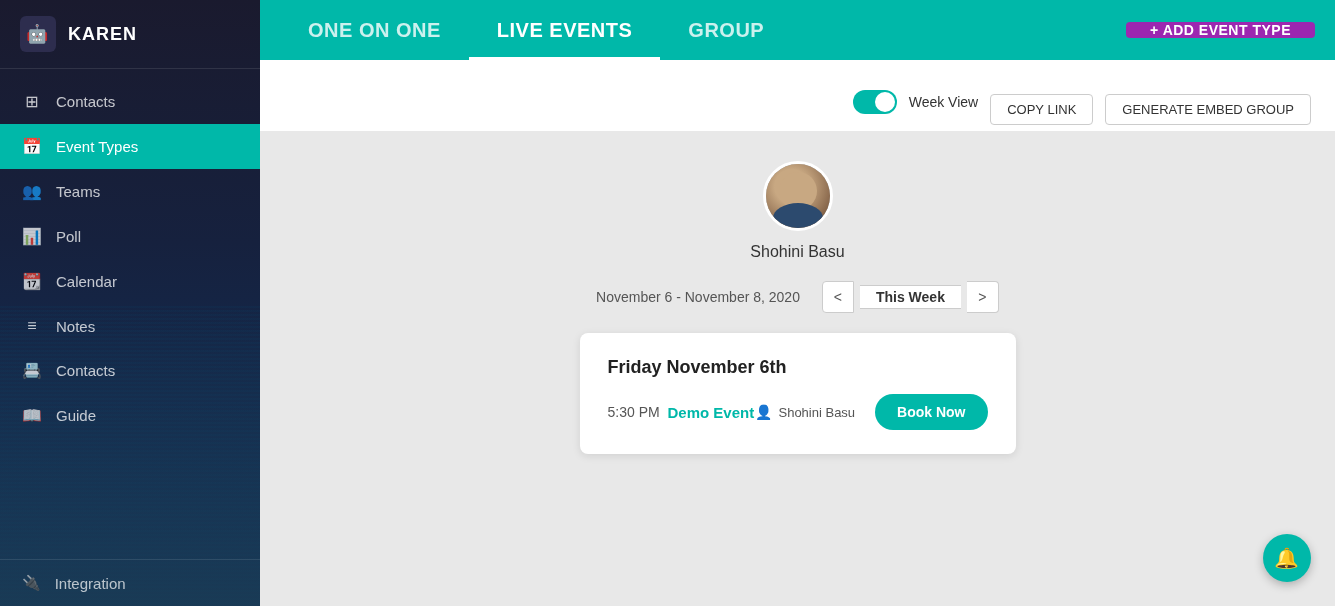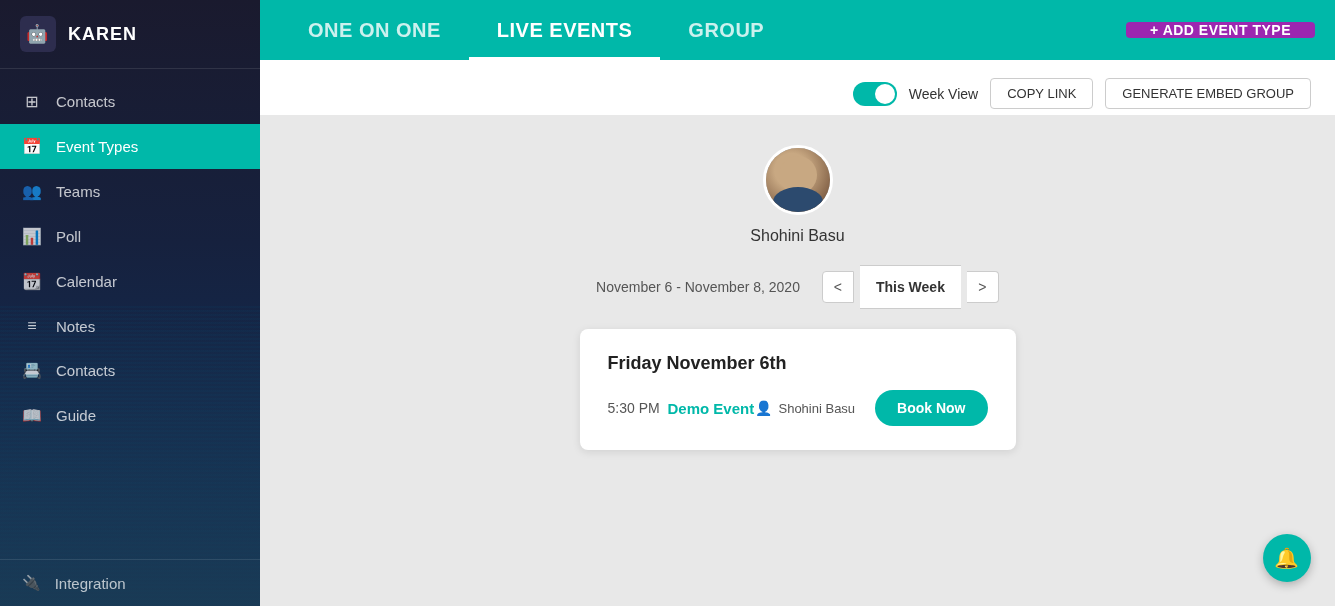--- a/index.html
+++ b/index.html
@@ -179,20 +179,21 @@
     }
     .copy-link-btn, .generate-embed-btn {
       border: 1px solid #ccc;
       background: #fff;
       padding: 7px 16px;
       font-size: 13px;
       cursor: pointer;
       border-radius: 4px;
       color: #333;
       font-weight: 500;
+      margin-top: 16px;
     }
 
     .embed-text {
       text-align: center;
       color: #555;
       font-size: 14px;
       padding: 8px 0 0;
     }
 
     
@@ -266,21 +267,21 @@
       color: #555;
     }
     .week-nav-btn:first-of-type { border-radius: 4px 0 0 4px; }
     .week-nav-btn:last-of-type { border-radius: 0 4px 4px 0; border-left: none; }
     .this-week-btn {
       border: 1px solid #ccc;
       border-left: none;
       border-right: none;
       background: #fff;
       padding: 0 16px;
-      height: 44px;
+      height: 24px;
       font-size: 14px;
       font-weight: 600;
       cursor: pointer;
       color: #333;
     }
 
     
     .event-card {
       background: #fff;
       border-radius: 8px;

